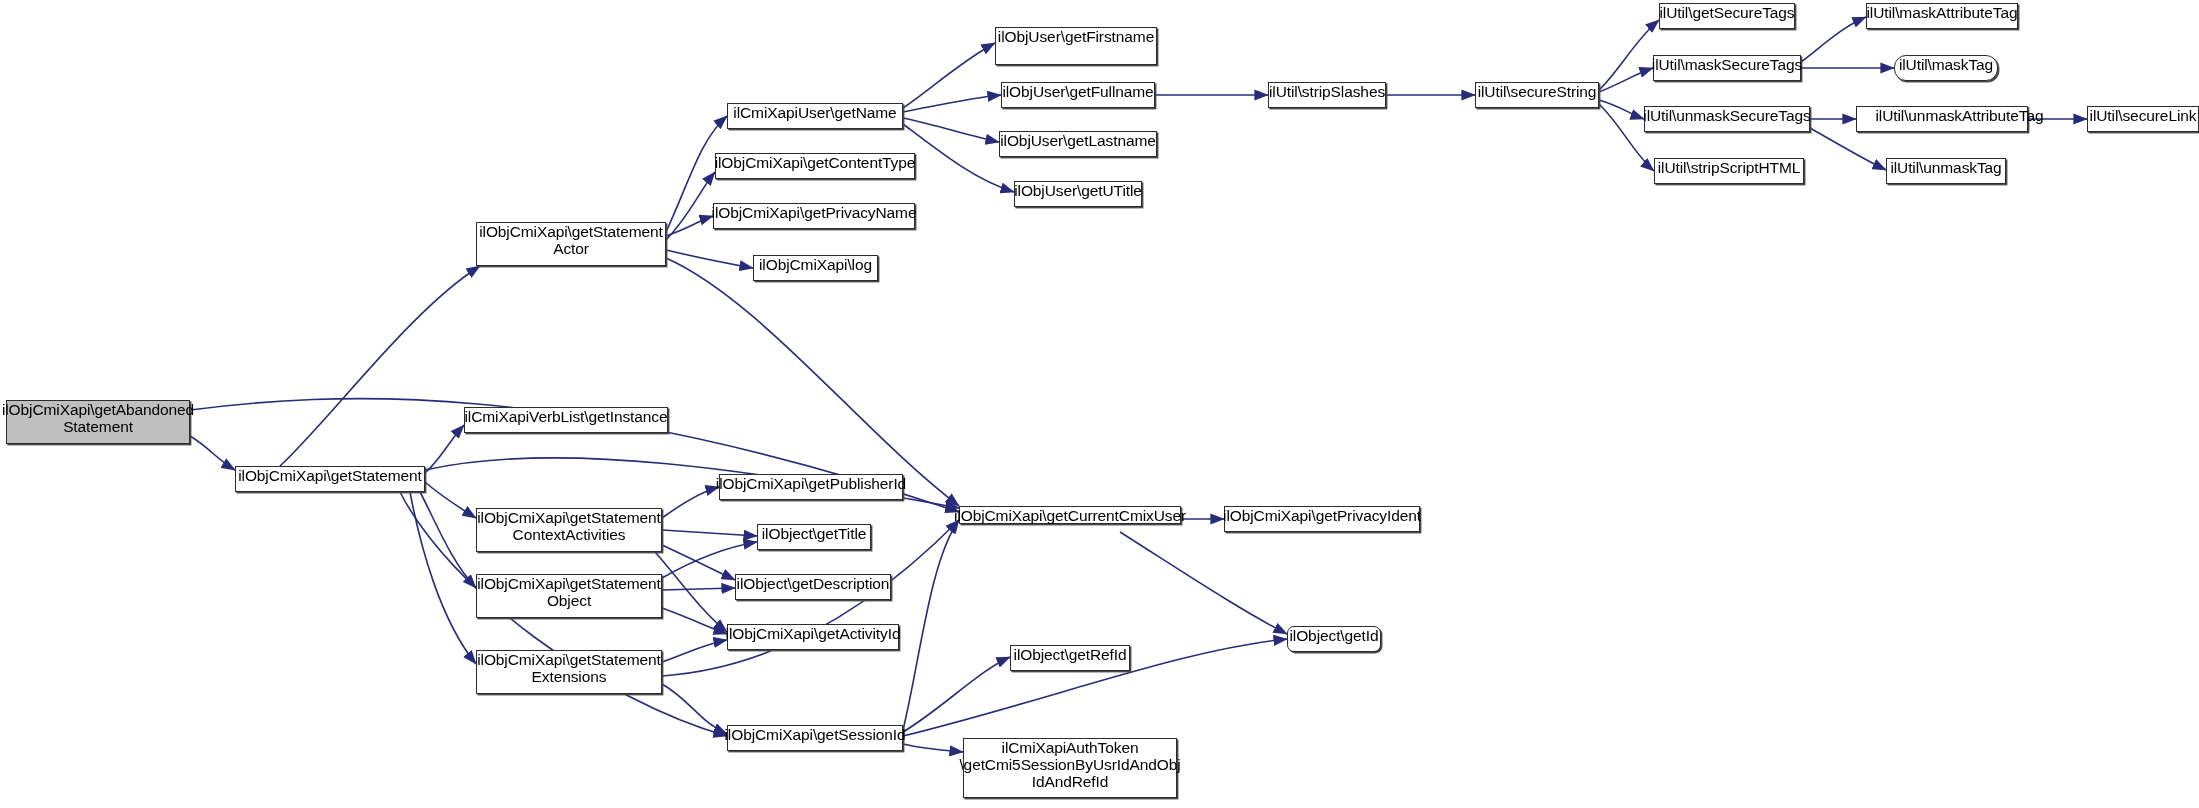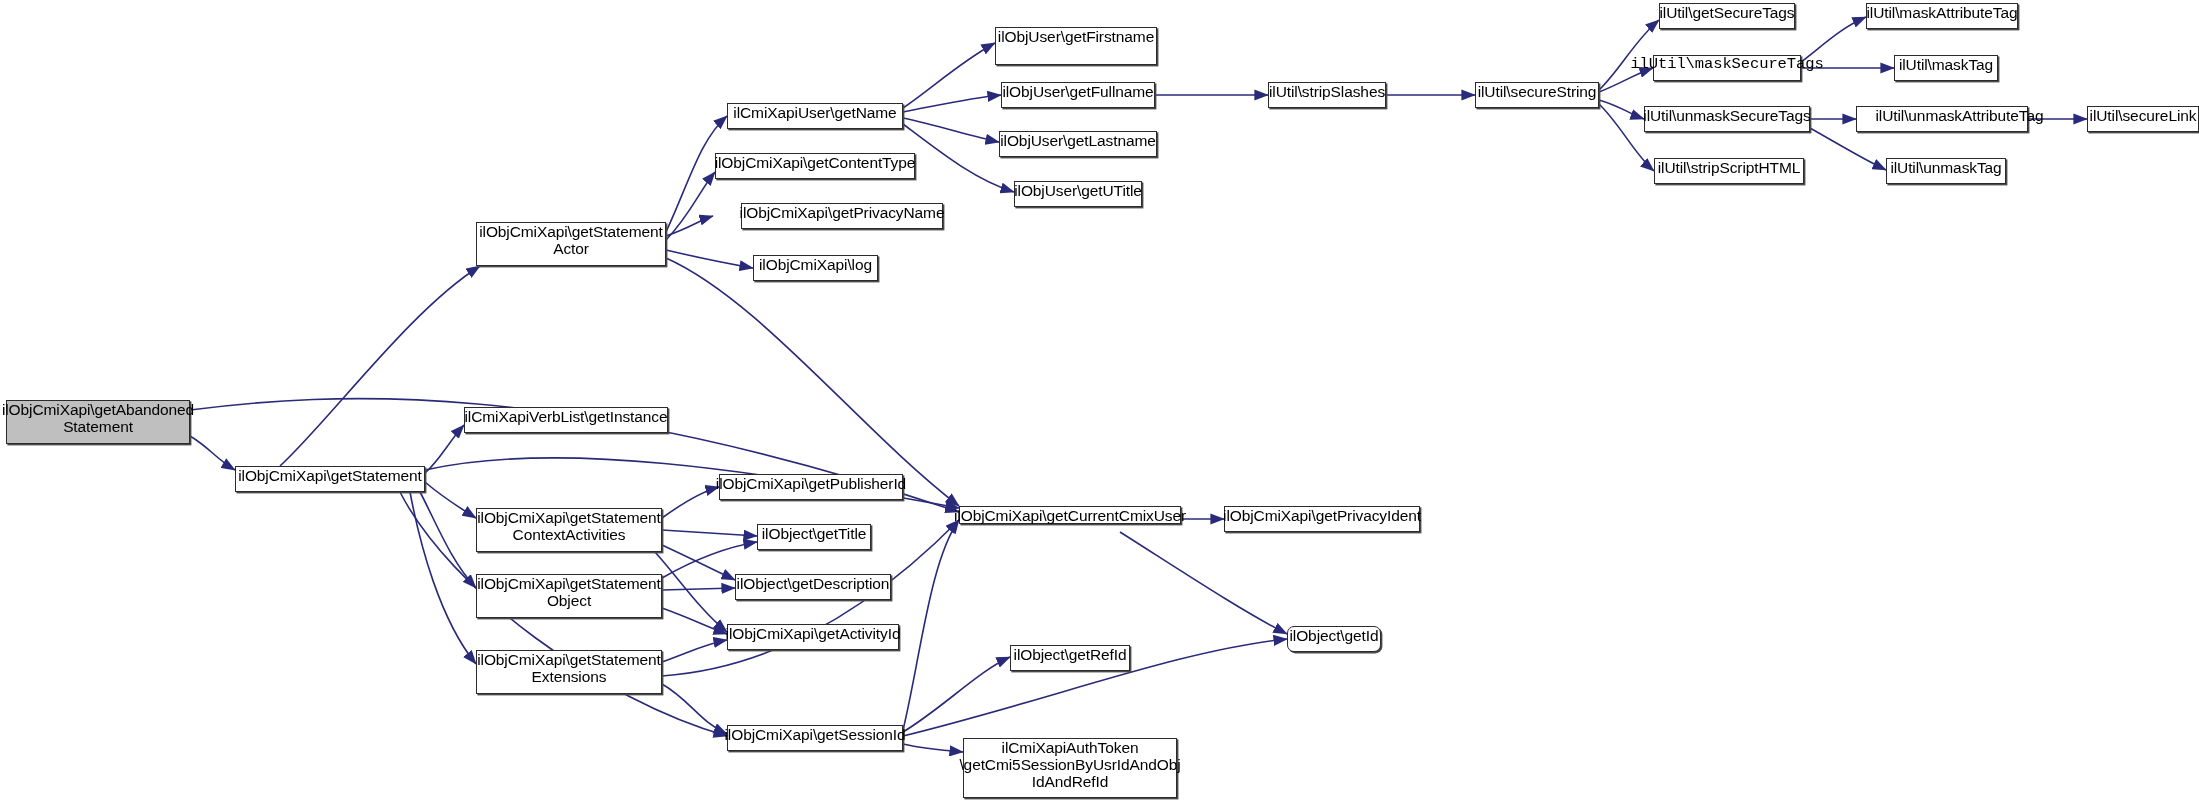--- a/index.html
+++ b/index.html
@@ -121,30 +121,30 @@
 Statement</span></div>
       <div class="node" style="left: 235px; top: 466px; width: 190px; height: 26px;"><span class="node-label">ilObjCmiXapi\getStatement</span></div>
       <div class="node" style="left: 476px; top: 222px; width: 190px; height: 44px;"><span class="node-label">ilObjCmiXapi\getStatement
 Actor</span></div>
       <div class="node" style="left: 727px; top: 103px; width: 176px; height: 26px;"><span class="node-label">ilCmiXapiUser\getName</span></div>
       <div class="node" style="left: 995px; top: 27px; width: 162px; height: 38px;"><span class="node-label">ilObjUser\getFirstname</span></div>
       <div class="node" style="left: 1001px; top: 82px; width: 154px; height: 26px;"><span class="node-label">ilObjUser\getFullname</span></div>
       <div class="node" style="left: 999px; top: 131px; width: 158px; height: 26px;"><span class="node-label">ilObjUser\getLastname</span></div>
       <div class="node" style="left: 1014px; top: 181px; width: 128px; height: 26px;"><span class="node-label">ilObjUser\getUTitle</span></div>
       <div class="node" style="left: 715px; top: 153px; width: 200px; height: 26px;"><span class="node-label">ilObjCmiXapi\getContentType</span></div>
-      <div class="node" style="left: 713px; top: 203px; width: 202px; height: 26px; margin-left: 28px;"><span class="node-label">ilObjCmiXapi\getPrivacyName</span></div>
+      <div class="node" style="left: 713px; top: 203px; width: 202px; height: 26px;"><span class="node-label">ilObjCmiXapi\getPrivacyName</span></div>
       <div class="node" style="left: 753px; top: 255px; width: 125px; height: 26px;"><span class="node-label">ilObjCmiXapi\log</span></div>
       <div class="node" style="left: 1268px; top: 82px; width: 118px; height: 26px;"><span class="node-label">ilUtil\stripSlashes</span></div>
       <div class="node" style="left: 1475px; top: 82px; width: 124px; height: 26px;"><span class="node-label">ilUtil\secureString</span></div>
       <div class="node" style="left: 1659px; top: 3px; width: 136px; height: 26px;"><span class="node-label">ilUtil\getSecureTags</span></div>
-      <div class="node" style="left: 1653px; top: 55px; width: 148px; height: 26px; font-family: Liberation Mono, monospace;"><span class="node-label">ilUtil\maskSecureTags</span></div>
+      <div class="node" style="left: 1653px; top: 55px; width: 148px; height: 26px;"><span class="node-label">ilUtil\maskSecureTags</span></div>
       <div class="node" style="left: 1644px; top: 106px; width: 166px; height: 26px;"><span class="node-label">ilUtil\unmaskSecureTags</span></div>
       <div class="node" style="left: 1654px; top: 158px; width: 150px; height: 26px;"><span class="node-label">ilUtil\stripScriptHTML</span></div>
       <div class="node" style="left: 1866px; top: 3px; width: 152px; height: 26px;"><span class="node-label">ilUtil\maskAttributeTag</span></div>
-      <div class="node" style="left: 1894px; top: 55px; width: 104px; height: 26px;"><span class="node-label">ilUtil\maskTag</span></div>
+      <div class="node" style="left: 1894px; top: 55px; width: 104px; height: 26px; border-radius: 12px;"><span class="node-label">ilUtil\maskTag</span></div>
       <div class="node" style="left: 1856px; top: 106px; width: 172px; height: 26px; padding-left: 35px;"><span class="node-label">ilUtil\unmaskAttributeTag</span></div>
       <div class="node" style="left: 1886px; top: 158px; width: 120px; height: 26px;"><span class="node-label">ilUtil\unmaskTag</span></div>
       <div class="node" style="left: 2087px; top: 106px; width: 112px; height: 26px;"><span class="node-label">ilUtil\secureLink</span></div>
       <div class="node" style="left: 464px; top: 407px; width: 204px; height: 26px;"><span class="node-label">ilCmiXapiVerbList\getInstance</span></div>
       <div class="node" style="left: 476px; top: 508px; width: 186px; height: 44px;"><span class="node-label">ilObjCmiXapi\getStatement
 ContextActivities</span></div>
       <div class="node" style="left: 476px; top: 574px; width: 186px; height: 44px;"><span class="node-label">ilObjCmiXapi\getStatement
 Object</span></div>
       <div class="node" style="left: 476px; top: 650px; width: 186px; height: 44px;"><span class="node-label">ilObjCmiXapi\getStatement
 Extensions</span></div>

